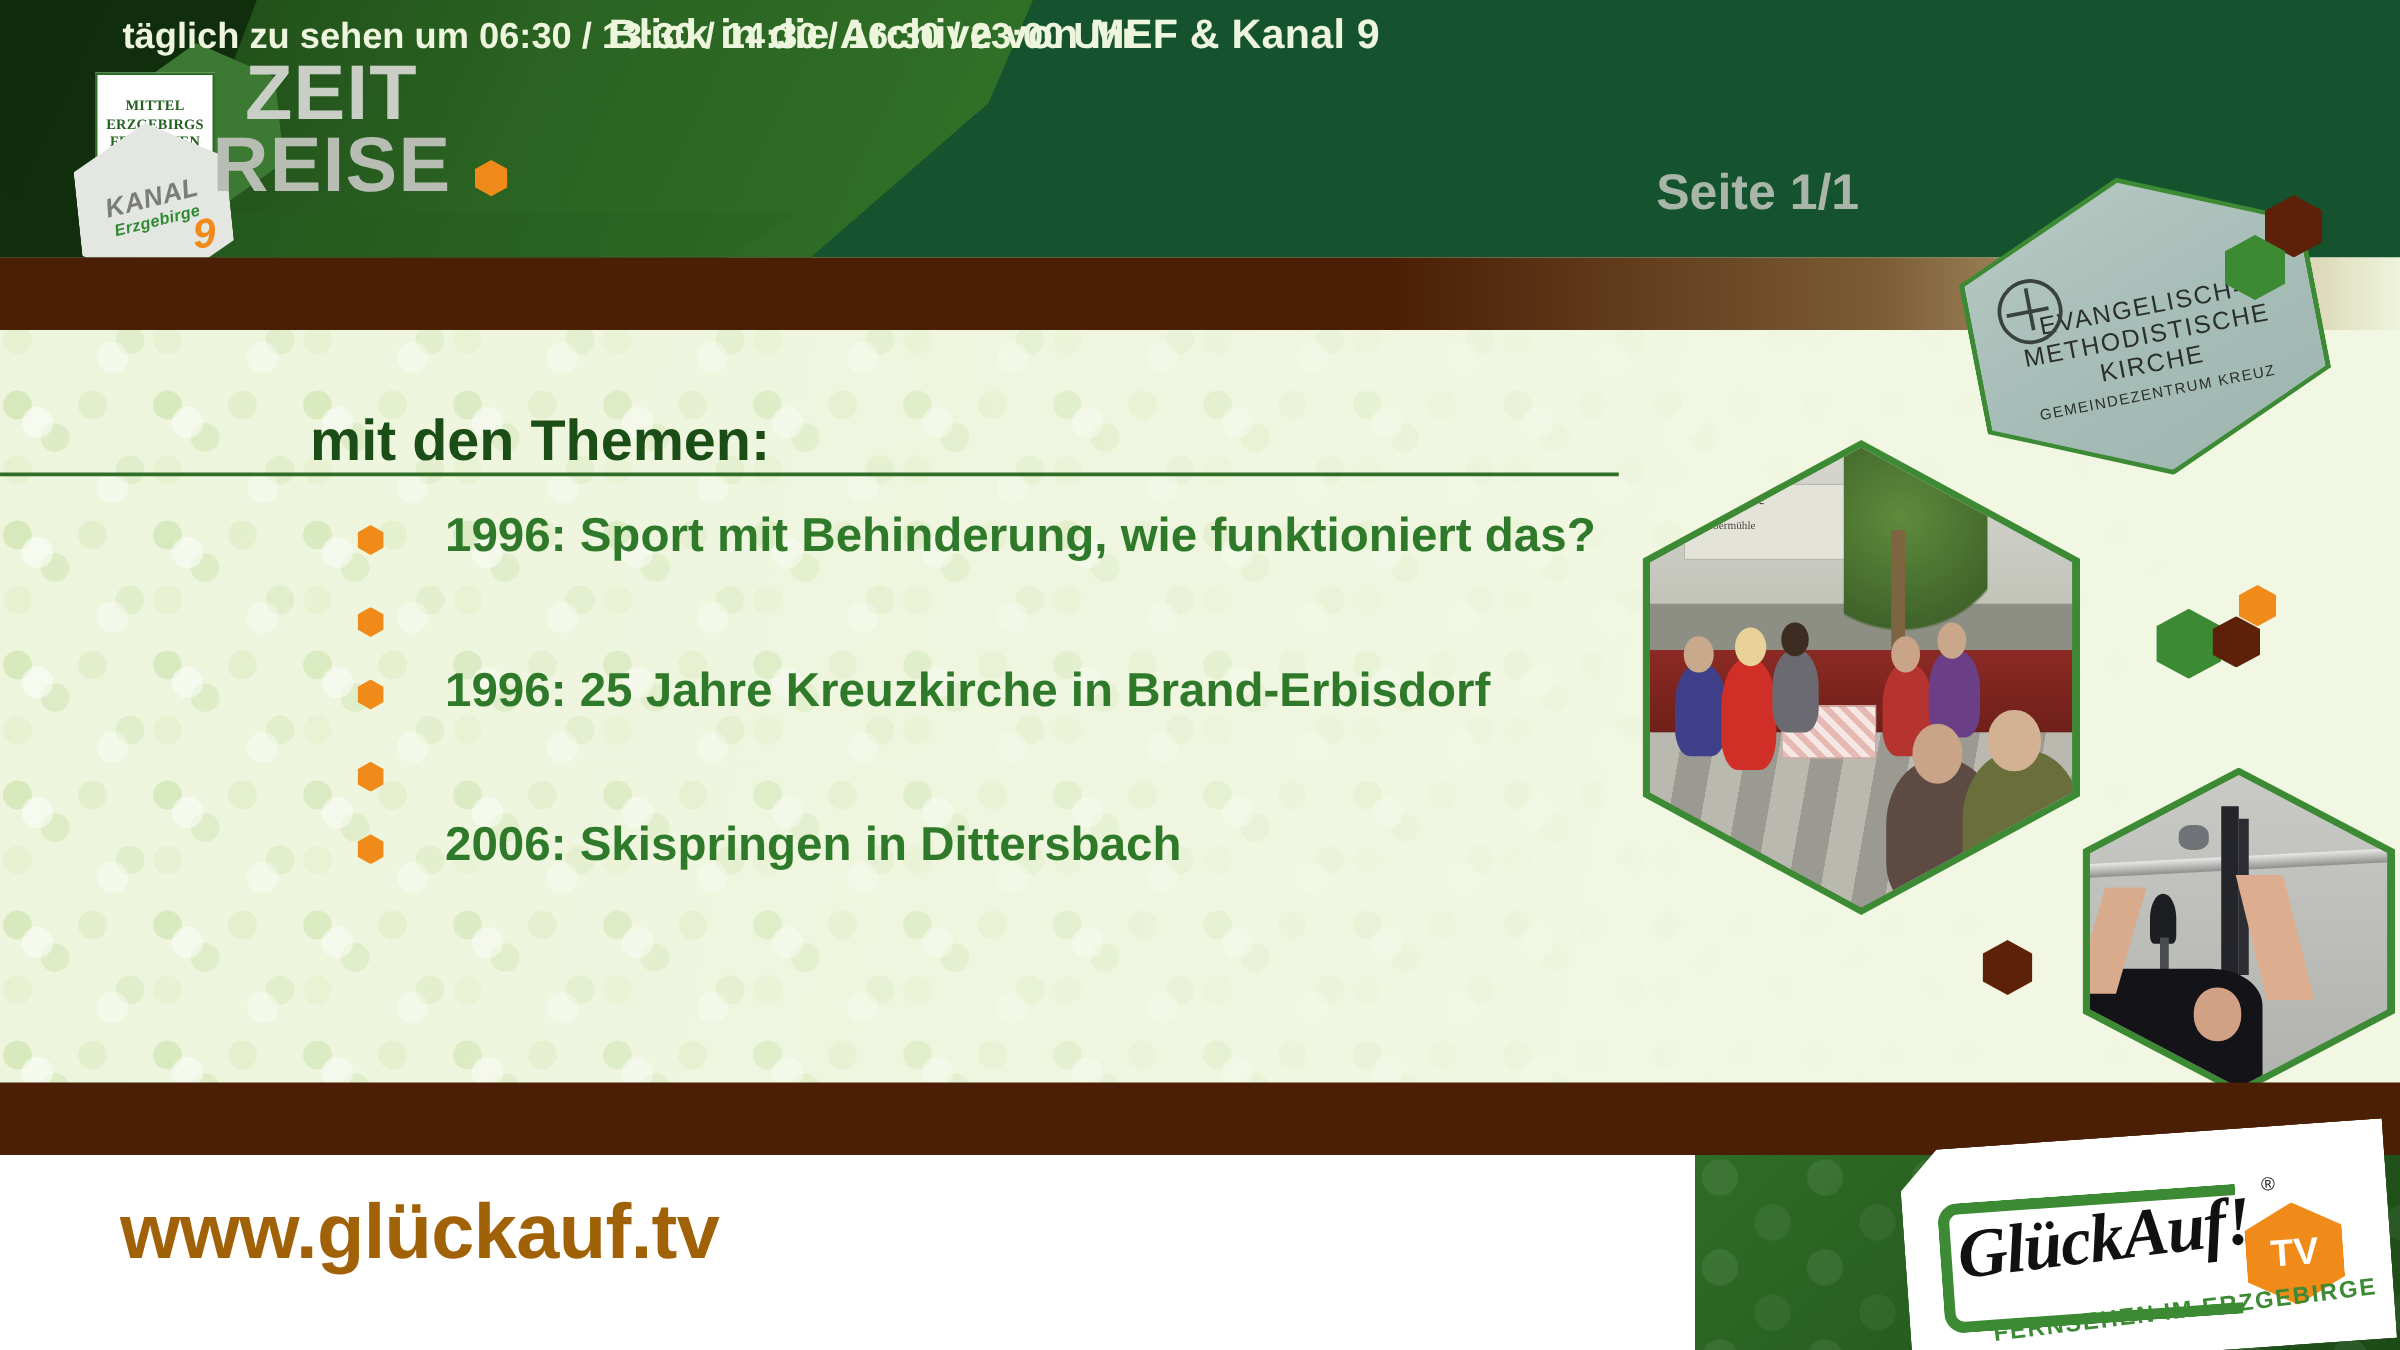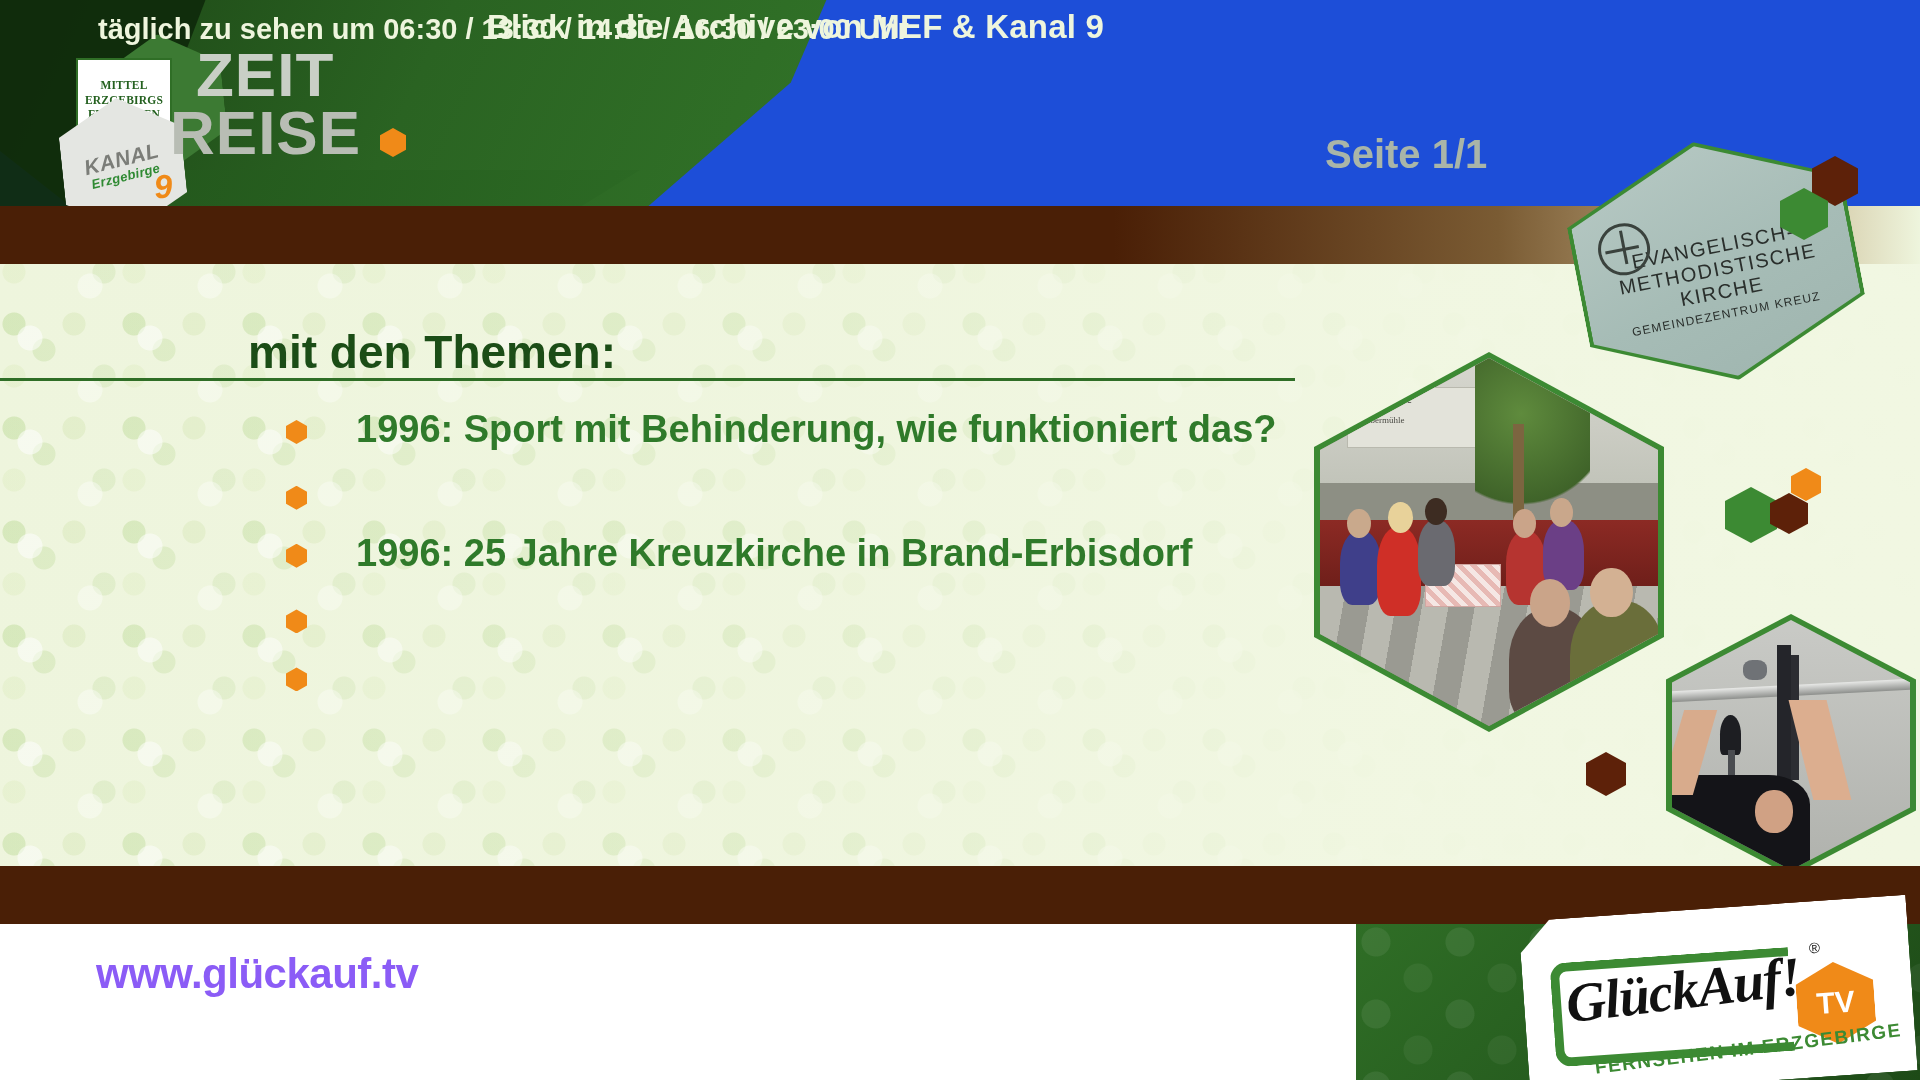--- a/index.html
+++ b/index.html
@@ -29,21 +29,21 @@
       radial-gradient(circle at 30px 26px, rgba(255,255,255,.55) 0 12px, transparent 13px),
       radial-gradient(circle at 90px 78px, rgba(255,255,255,.40) 0 12px, transparent 13px);
     background-size:120px 104px;
   }
   .bgfade{
     position:absolute;inset:0;
     background:linear-gradient(100deg, rgba(238,245,221,0) 0%, rgba(240,246,224,.45) 42%, rgba(241,247,226,.95) 72%, #f1f7e2 100%);
   }
 
   
-  .header{position:absolute;left:0;top:0;width:1920px;height:206px;background:#1d4ed8;overflow:hidden;}
+  .header{position:absolute;left:0;top:0;width:1920px;height:206px;background:#14532d;overflow:hidden;}
   .hdr-hex{
     position:absolute;left:-230px;top:-240px;width:1160px;height:620px;
     background:linear-gradient(115deg,#14360f 0%,#1b4214 22%,#2a6322 55%,#2f6e26 78%,#357a2a 100%);
     clip-path:polygon(20% 0,100% 0,88% 52%,72% 78%,30% 78%,0 34%);
     filter:drop-shadow(6px 6px 10px rgba(0,0,0,.35));
   }
   .hdr-dark{
     position:absolute;left:-380px;top:-300px;width:700px;height:660px;
     background:#102b0c;
     clip-path:polygon(36% 0,100% 0,64% 100%,0 72%);
@@ -205,21 +205,21 @@
   }
   .foot-greenhc{
     position:absolute;left:1356px;top:924px;width:564px;height:156px;
     background-image:
       radial-gradient(circle at 20px 18px, rgba(255,255,255,.07) 0 14px, transparent 15px),
       radial-gradient(circle at 62px 54px, rgba(255,255,255,.05) 0 14px, transparent 15px);
     background-size:84px 72px;
   }
   .url{
     position:absolute;left:96px;top:950px;
-    font-size:42px;font-weight:bold;color:#8b5cf6;
+    font-size:62px;font-weight:bold;color:#a16207;
     font-family:"Liberation Sans",sans-serif;letter-spacing:-.5px;text-align:center;
   }
   .glueck-card{
     position:absolute;left:1524px;top:908px;width:388px;height:176px;background:#ffffff;
     clip-path:polygon(8% 0,100% 0,100% 100%,0 100%,0 18%);
     transform:rotate(-4deg);
   }
   .glueck-inner{position:absolute;inset:0;transform:rotate(0deg);}
   .glueck-swoosh{
     position:absolute;left:28px;top:44px;width:230px;height:86px;
@@ -298,20 +298,21 @@
     </div>
     <div class="li">
       <div class="bullet"></div>
       <div class="li-text">1996: 25 Jahre Kreuzkirche in Brand-Erbisdorf</div>
     </div>
     <div class="li">
       <div class="bullet"></div>
     </div>
     <div class="li">
       <div class="bullet"></div>
+      <div class="li-text">2006: Skispringen in Dittersbach</div>
     </div>
   </div>
 
   <div class="ph-border hexChurch">
     <div class="churchSign">
       <div class="church-cross"></div>
       <div class="church-l1">EVANGELISCH-</div>
       <div class="church-l2">METHODISTISCHE</div>
       <div class="church-l3">KIRCHE</div>
       <div class="church-l4">GEMEINDEZENTRUM KREUZ</div>

